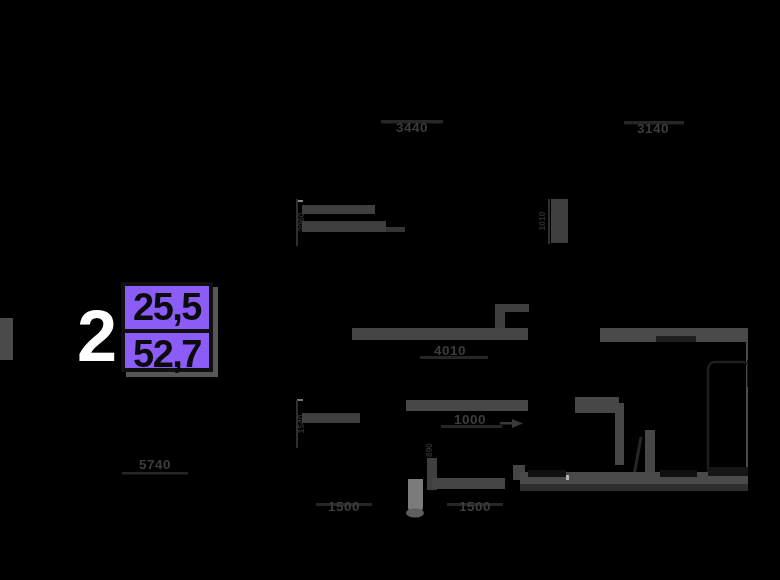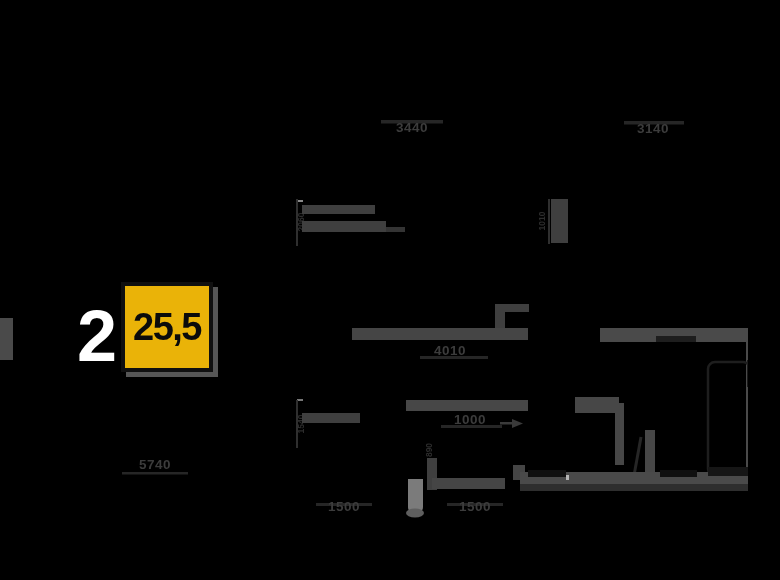--- a/index.html
+++ b/index.html
@@ -5,21 +5,21 @@
   html,body{margin:0;padding:0;background:#000;}
   .stage{position:relative;width:748px;height:580px;background:#000;overflow:hidden;
          font-family:"Liberation Sans",sans-serif;}
   svg{position:absolute;left:0;top:0;}
   .dim{font:700 13.5px "Liberation Sans",sans-serif;fill:#3c3c3c;letter-spacing:.5px;text-anchor:middle;}
   .dimv{font:700 8.5px "Liberation Sans",sans-serif;fill:#2d2d2d;text-anchor:middle;}
   .left-tab{position:absolute;left:0;top:318px;width:13px;height:42px;background:#4a4a4a;}
   .unit-rooms{position:absolute;left:76px;top:306px;width:42px;height:60px;
               display:flex;align-items:center;justify-content:center;
               font-size:72px;font-weight:700;color:#ffffff;}
-  .area-box{position:absolute;left:121px;top:282px;width:84px;height:82px;background:#eab308;
+  .area-box{position:absolute;left:121px;top:282px;width:84px;height:82px;background:#8b5cf6;
             border:4px solid #101010;box-shadow:5px 5px 0 #565656;
             display:flex;flex-direction:column;}
   .area-cell{flex:1;display:flex;align-items:center;justify-content:center;
              font-size:38px;font-weight:700;color:#0b0b0b;letter-spacing:-1.5px;}
   .area-cell + .area-cell{border-top:4px solid #101010;}
 </style>
 </head>
 <body>
 
 <div class="stage">
@@ -126,15 +126,16 @@
       <text class="dim" x="155" y="469">5740</text>
     </g>
   </svg>
 
   <div class="left-tab"></div>
 
   <div class="unit-rooms">2</div>
 
   <div class="area-box">
     <div class="area-cell">25,5</div>
+    <div class="area-cell">52,7</div>
   </div>
 
 </div>
 
 </body></html>

